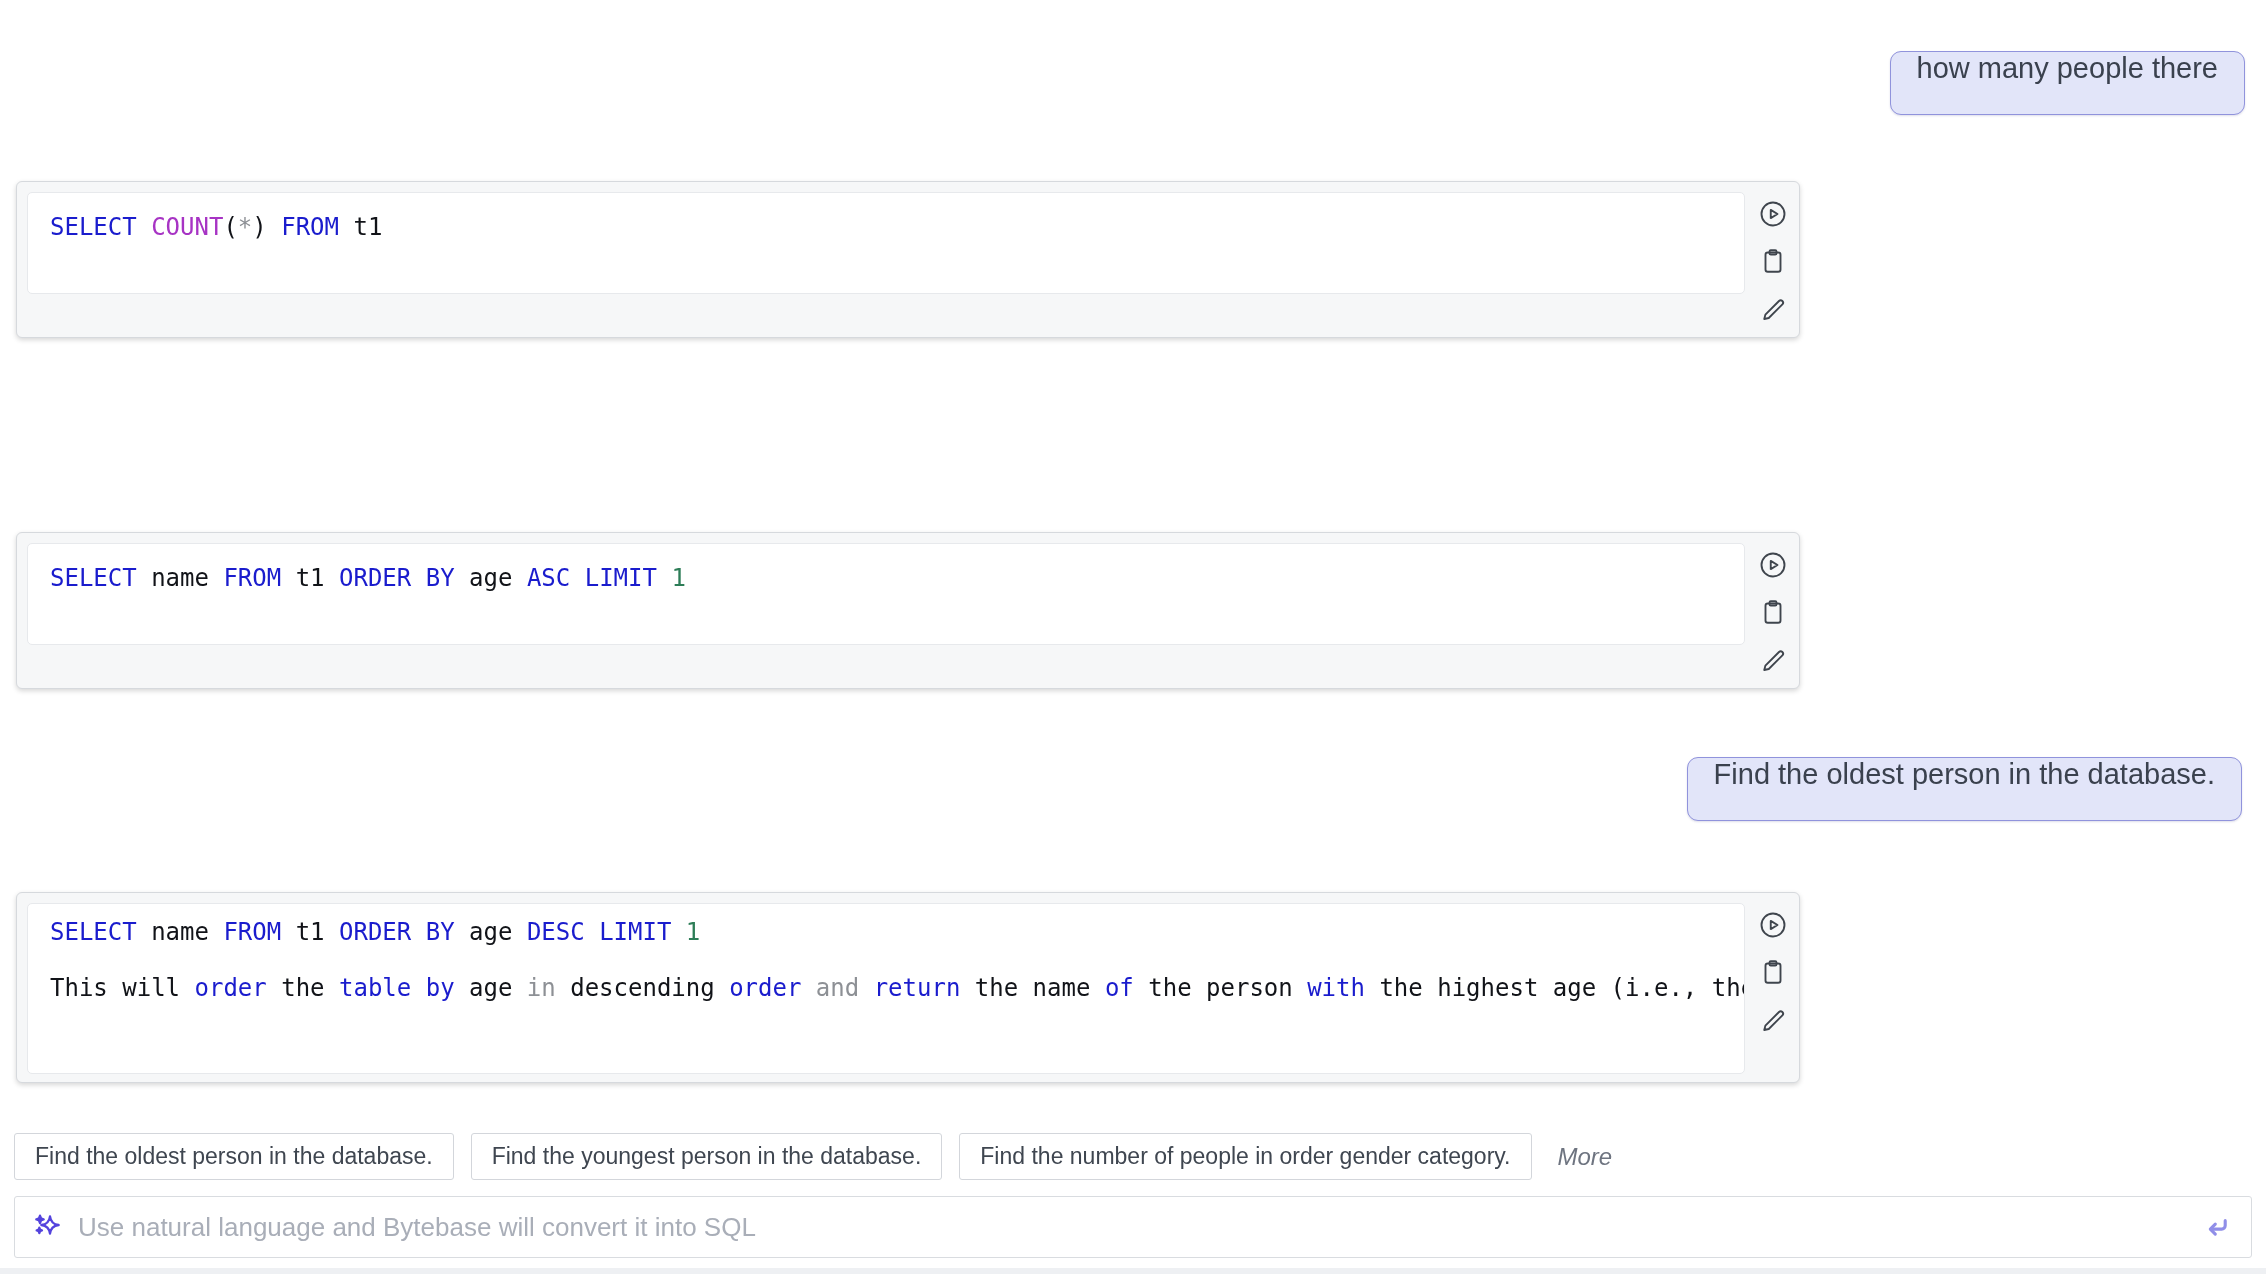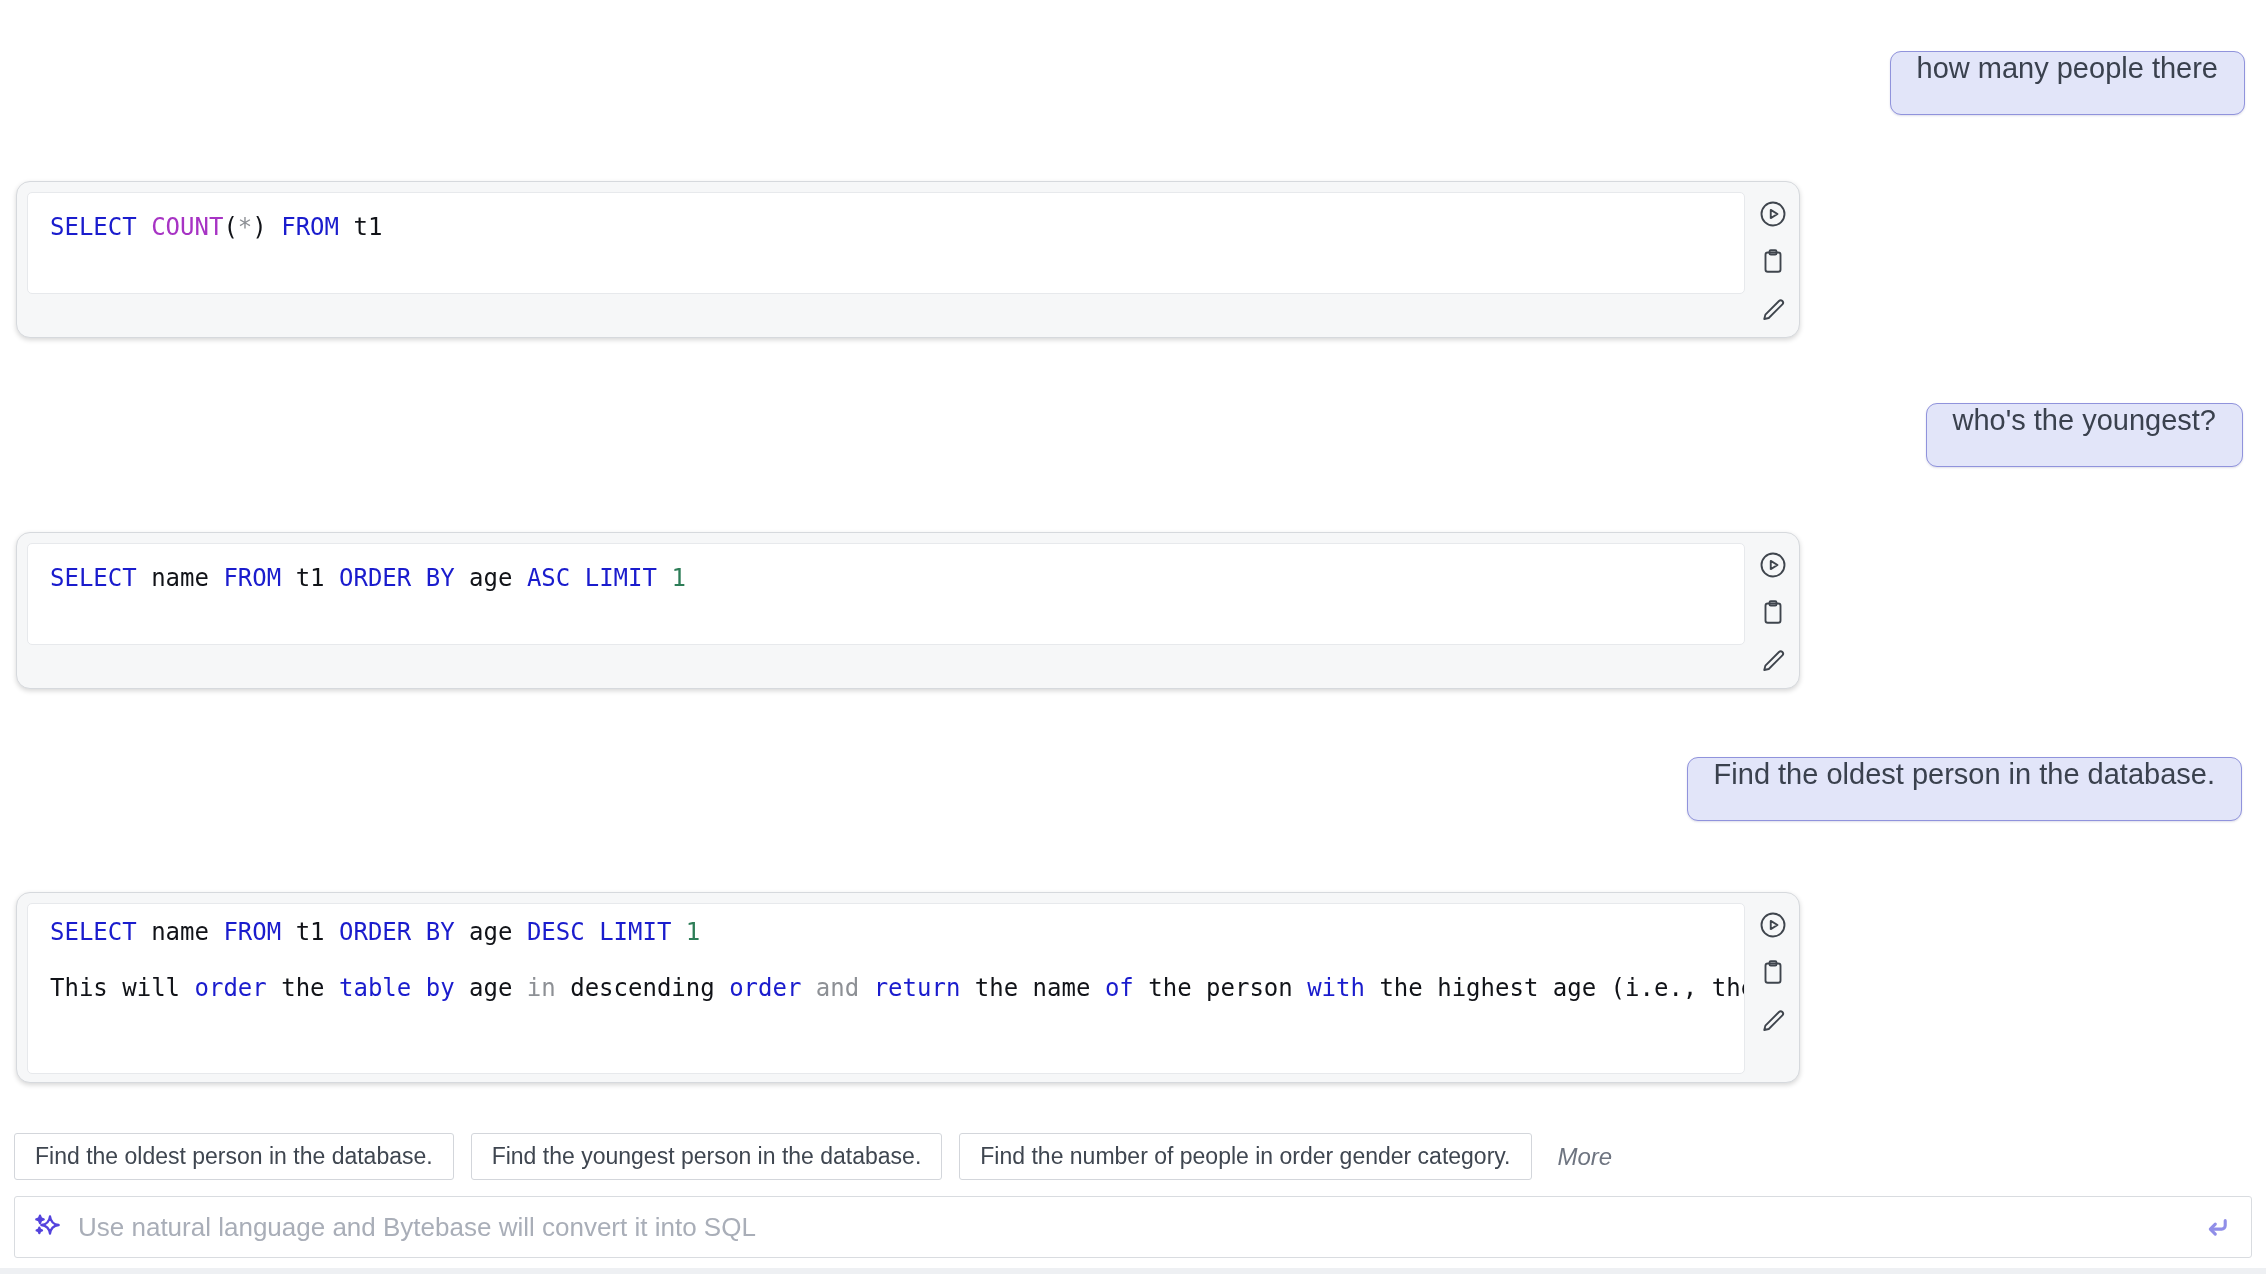--- a/index.html
+++ b/index.html
@@ -16,21 +16,21 @@
     color:#3a414e; font-size:29px; white-space:nowrap;
     box-shadow:0 1px 2px rgba(70,70,140,0.18);
   }
   .bubble1 { top:51px;  right:21px; }
   .bubble2 { top:403px; right:23px; }
   .bubble3 { top:757px; right:24px; }
 
   
   .block {
     position:absolute; left:16px; width:1784px; box-sizing:border-box;
-    background:#f6f7f8; border:1px solid #d6d9dd; border-radius:14px;
+    background:#f6f7f8; border:1px solid #d6d9dd; border-radius:6px;
     box-shadow:0 2px 5px rgba(0,0,0,0.16);
   }
   .block1 { top:181px; height:157px; }
   .block2 { top:532px; height:157px; }
   .block3 { top:892px; height:191px; }
 
   .code-area {
     position:absolute; left:10px; top:10px; right:54px; box-sizing:border-box;
     background:#ffffff; border:1px solid #e7e9ec; border-radius:5px;
     padding:0 0 0 22px; overflow:hidden;
@@ -112,23 +112,20 @@
         </svg>
       </button>
       <button class="icon-btn">
         <svg viewBox="0 0 24 24">
           <path d="M5 19.2 L5.9 15.7 L16.8 4.8 A1.9 1.9 0 0 1 19.5 7.5 L8.6 18.4 L5 19.2 Z"></path>
         </svg>
       </button>
     </div>
   </div>
 
-  <div class="bubble bubble2">
-    <span>who's the youngest?</span>
-  </div>
 
   <div class="block block2">
     <div class="code-area h-short">
       <div class="code-line"><span class="tok-kw">SELECT</span><span> </span><span>name</span><span> </span><span class="tok-kw">FROM</span><span> </span><span>t1</span><span> </span><span class="tok-kw">ORDER</span><span> </span><span class="tok-kw">BY</span><span> </span><span>age</span><span> </span><span class="tok-kw">ASC</span><span> </span><span class="tok-kw">LIMIT</span><span> </span><span class="tok-num">1</span></div>
     </div>
     <div class="icon-col">
       <button class="icon-btn">
         <svg viewBox="0 0 24 24">
           <circle cx="12" cy="12" r="9.2"></circle>
           <path d="M10.2 8.7 L15.6 12 L10.2 15.3 Z"></path>

